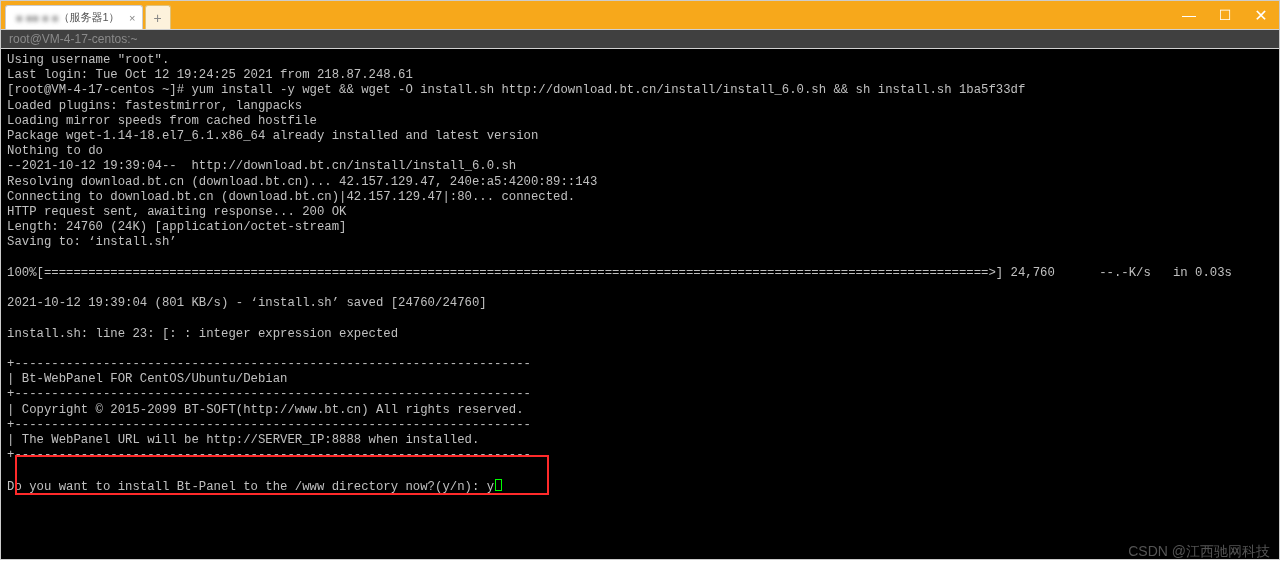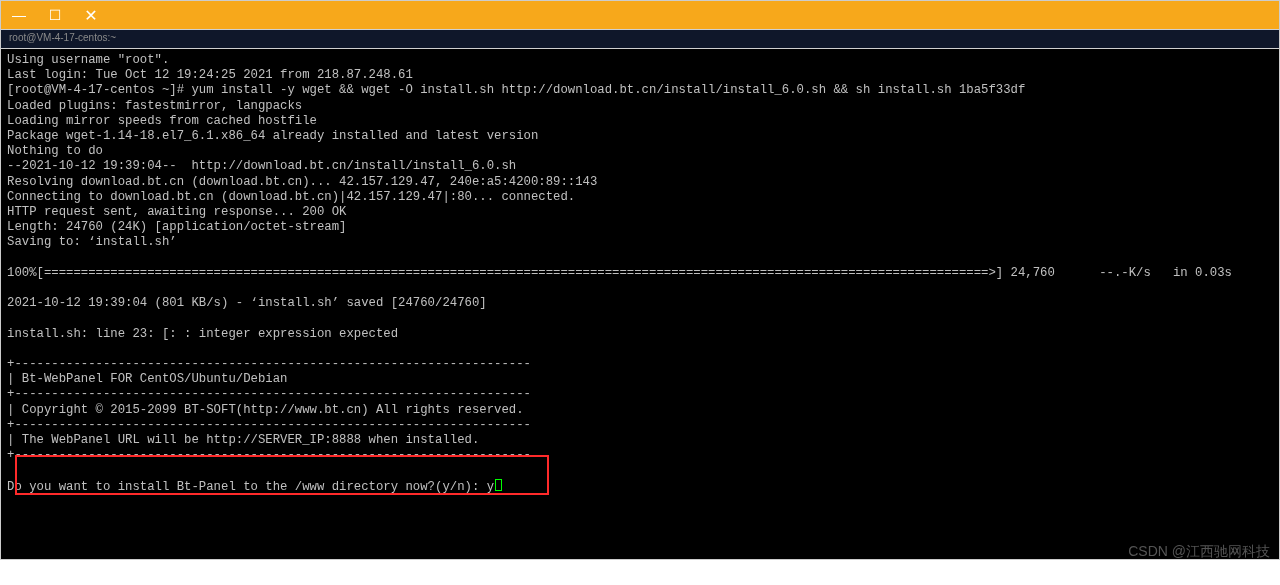--- a/index.html
+++ b/index.html
@@ -7,32 +7,42 @@
   .frame { width: 1280px; height: 560px; border: 1px solid #ccc; background: #000; display: flex; flex-direction: column; }
   .titlebar { height: 28px; background: #f7a81b; display: flex; align-items: flex-end; justify-content: space-between; }
   .tabs { display: flex; align-items: flex-end; height: 100%; padding-left: 4px; gap: 2px; }
   .tab { background: #fff; border: 1px solid #ccc; border-bottom: none; border-radius: 3px 3px 0 0; height: 24px; padding: 0 22px 0 10px; font-size: 11px; color: #555; display: flex; align-items: center; position: relative; min-width: 130px; }
   .tab .blur { filter: blur(2px); color:#999;}
   .tab-close { position: absolute; right: 6px; font-size: 11px; color: #888; cursor: pointer; }
   .tab-add { width: 26px; height: 24px; background: #fdf2dc; border: 1px solid #e0c27a; border-bottom: none; border-radius: 3px 3px 0 0; display: flex; align-items: center; justify-content: center; color: #888; font-size: 14px; cursor: pointer; }
   .win-controls { display: flex; height: 100%; }
   .win-btn { width: 36px; display: flex; align-items: center; justify-content: center; color: #fff; font-size: 14px; cursor: pointer; }
   .win-btn.close { font-size: 16px; }
-  .addressbar { height: 20px; background: #0f172a; border-top: 1px solid #d0d0d0; border-bottom: 1px solid #d0d0d0; font-size: 10px; color: #8a8a8a; padding: 2px 8px; }
+  .addressbar { height: 20px; background: #404040; border-top: 1px solid #d0d0d0; border-bottom: 1px solid #d0d0d0; font-size: 12px; color: #8a8a8a; padding: 2px 8px; }
   .terminal { flex: 1; background: #000; color: #c0c0c0; font-family: Consolas, "Courier New", monospace; font-size: 12.3px; line-height: 15.2px; padding: 4px 6px; white-space: pre; position: relative; overflow: hidden; }
   .highlight-box { position: absolute; border: 2px solid #ff2a2a; left: 14px; top: 406px; width: 534px; height: 40px; pointer-events: none; }
   .cursor { display:inline-block; width:7px; height:12px; border:1px solid #0f0; margin-left:1px; vertical-align: -1px;}
   .watermark { position: fixed; right: 10px; bottom: 24px; font-size: 14px; color: rgba(120,120,120,0.7); font-family: "Microsoft YaHei", sans-serif; }
 </style>
 </head>
 <body>
 
 <div class="frame">
 
   <div class="titlebar">
+    <div class="tabs">
+      <div class="tab">
+        <span class="blur">■ ■■ ■ ■</span>
+        <span>（服务器1）</span>
+        <span class="tab-close">×</span>
+      </div>
+      <div class="tab-add">
+        <span>+</span>
+      </div>
+    </div>
     <div class="win-controls">
       <div class="win-btn">
           <span>—</span>
         </div>
       <div class="win-btn">
           <span>☐</span>
         </div>
       <div class="win-btn close">
           <span>✕</span>
         </div>

